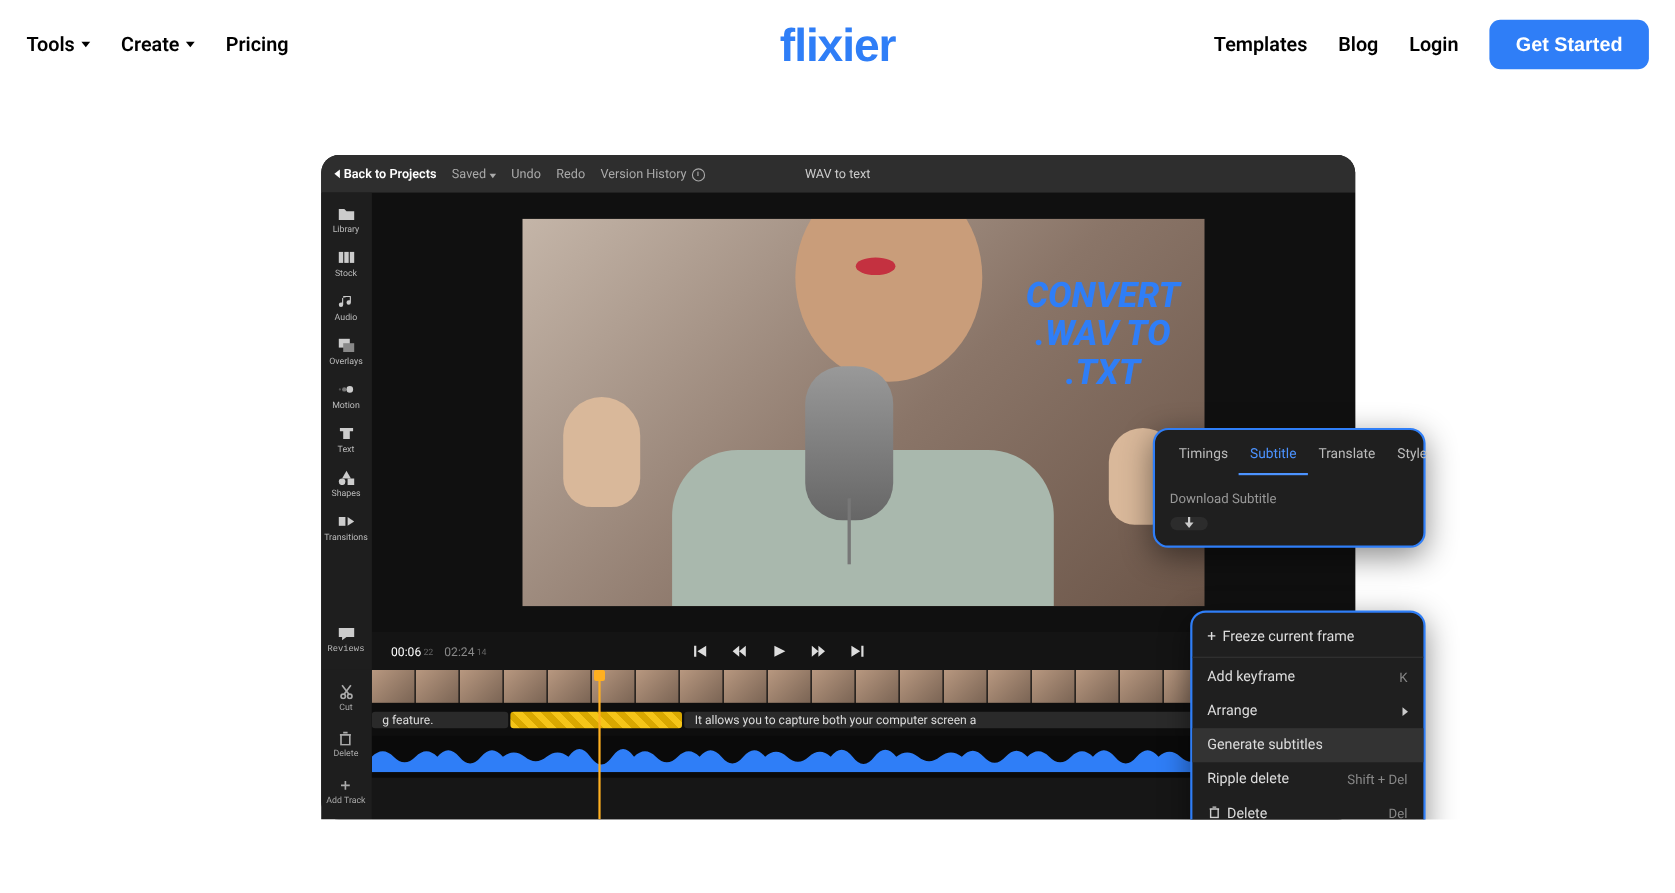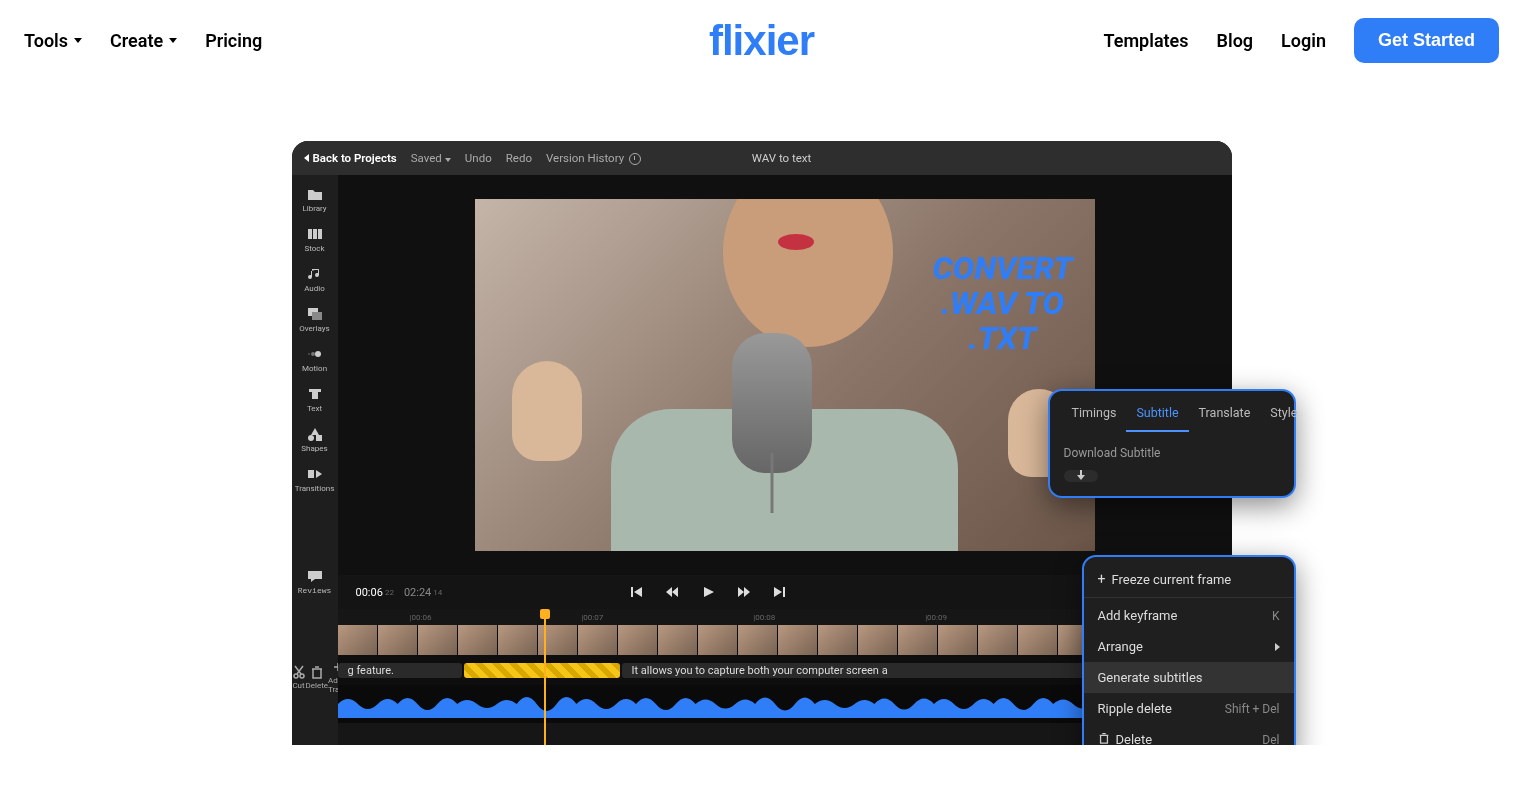--- a/index.html
+++ b/index.html
@@ -14,21 +14,21 @@
     .get-started { background: #2f7ef7; color: #fff; padding: 12px 24px; border-radius: 10px; font-size: 18px; font-weight: 600; border: none; cursor: pointer; }
     
     
     .editor-wrap { display: flex; justify-content: center; margin-top: 60px; }
     .editor { position: relative; width: 940px; background: #1a1a1a; border-radius: 16px; overflow: visible; }
     
     
     .topbar { height: 34px; display: flex; align-items: center; padding: 0 12px; gap: 14px; font-size: 11.5px; color: #aaa; background: #2e2e2e; border-radius: 16px 16px 0 0; position: relative; }
     .topbar .back { color: #fff; font-weight: 600; display: flex; align-items: center; gap: 4px; cursor: pointer; }
     .chev-left { width: 0; height: 0; border-top: 4px solid transparent; border-bottom: 4px solid transparent; border-right: 5px solid #fff; }
-    .topbar .project-name { position: absolute; left: 50%; transform: translateX(-50%); color: #ccc; margin-left: 20px; }
+    .topbar .project-name { position: absolute; left: 50%; transform: translateX(-50%); color: #ccc; }
     .topbar-item { cursor: pointer; }
     .history-icon { display:inline-block; width:12px; height:12px; border:1.5px solid #aaa; border-radius:50%; position:relative; margin-left:2px; vertical-align:middle; }
     .history-icon::after { content:''; position:absolute; left:4px; top:2px; width:1.5px; height:4px; background:#aaa; }
     .caret-down-sm { width:0; height:0; border-left:3px solid transparent; border-right:3px solid transparent; border-top:4px solid #aaa; display:inline-block; margin-left:3px; }
     
     
     .sidebar { position: absolute; left: 0; top: 34px; bottom: 136px; width: 46px; background: #1e1e1e; display: flex; flex-direction: column; align-items: center; padding-top: 6px; gap: 2px; }
     .sidebar-item { width: 44px; display: flex; flex-direction: column; align-items: center; gap: 3px; padding: 6px 0; cursor: pointer; color: #bbb; font-size: 8px; }
     .sidebar-icon { width: 16px; height: 14px; display: flex; align-items: center; justify-content: center; }
     .sidebar-bottom { margin-top: auto; margin-bottom: 8px; font-family: Liberation Mono, monospace; }
@@ -50,21 +50,21 @@
     .player { margin-left: 46px; height: 34px; display: flex; align-items: center; padding: 0 18px; color: #ccc; font-size: 11px; background: #141414; }
     .time-cur { color: #fff; }
     .time-total { color: #888; margin-left: 10px; }
     .frames { font-size: 8px; color: #666; margin-left: 2px; }
     .player-controls { margin: 0 auto; display: flex; gap: 22px; align-items: center; }
     .pc-btn { width: 14px; height: 14px; cursor: pointer; color:#ddd; }
     .zoom { margin-left: auto; }
     .fs-icon { width:14px; height:14px; border:1.5px solid #999; margin-left:14px; position:relative; }
     
     
-    .timeline-tools { position: absolute; left: 0; bottom: 0; width: 46px; height: 136px; background: #1e1e1e; display: flex; flex-direction: row; align-items: center; justify-content: space-around; padding: 4px 0; }
+    .timeline-tools { position: absolute; left: 0; bottom: 0; width: 46px; height: 136px; background: #1e1e1e; display: flex; flex-direction: column; align-items: center; justify-content: space-around; padding: 4px 0; }
     .tl-tool { display: flex; flex-direction: column; align-items: center; gap: 2px; color: #aaa; font-size: 8px; cursor: pointer; }
     .timeline { margin-left: 46px; height: 136px; background: #161616; border-radius: 0 0 16px 0; position: relative; overflow:hidden; }
     .ruler { height: 16px; display: flex; align-items: center; font-size: 8px; color: #666; padding-left: 72px; gap: 150px; }
     .playhead { position: absolute; left: 206px; top: 0; width: 2px; height: 100%; background: #ffb020; z-index:5; }
     .playhead::before { content:''; position:absolute; top:0; left:-4px; width:10px; height:10px; background:#ffb020; border-radius:2px; }
     .video-track { height: 30px; display: flex; margin: 0; }
     .thumb { flex: 0 0 40px; height: 30px; background: linear-gradient(135deg,#b89880,#7a6454); border-right:1px solid #0a0a0a; }
     .subtitle-track { height: 30px; display: flex; align-items: center; position: relative; background:#0e0e0e; }
     .sub-clip { height: 15px; background:#2a2a2a; color:#ddd; font-size:11px; display:flex; align-items:center; padding:0 10px; border-radius:3px; white-space:nowrap; overflow:hidden; }
     .sub1 { width: 124px; margin-right: 2px; }
@@ -281,26 +281,20 @@
       <div class="tl-tool">
           <svg width="14" height="14" viewBox="0 0 14 14" fill="none" stroke="#aaa" stroke-width="1.5">
             <path d="M7 3v8M3 7h8"></path>
           </svg>
           <span>Add Track</span>
         </div>
     </div>
 
     <div class="timeline">
       <div class="playhead"></div>
-      <div class="ruler">
-        <span>|00:06</span>
-          <span>|00:07</span>
-          <span>|00:08</span>
-          <span>|00:09</span>
-      </div>
       <div class="video-track">
         <div class="thumb"></div>
           <div class="thumb"></div>
           <div class="thumb"></div>
           <div class="thumb"></div>
           <div class="thumb"></div>
           <div class="thumb"></div>
           <div class="thumb"></div>
           <div class="thumb"></div>
           <div class="thumb"></div>

